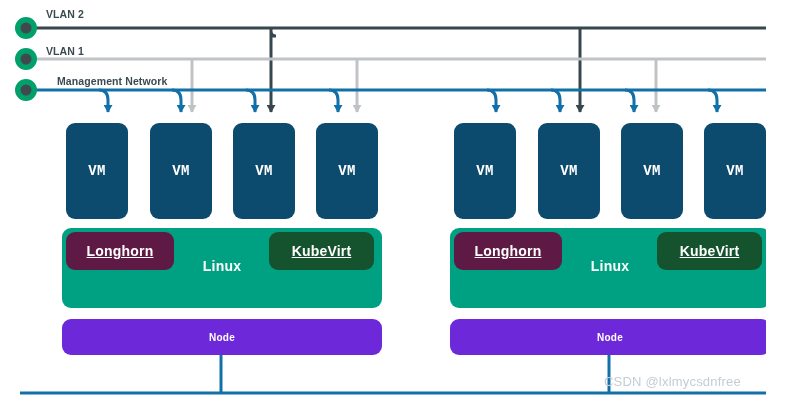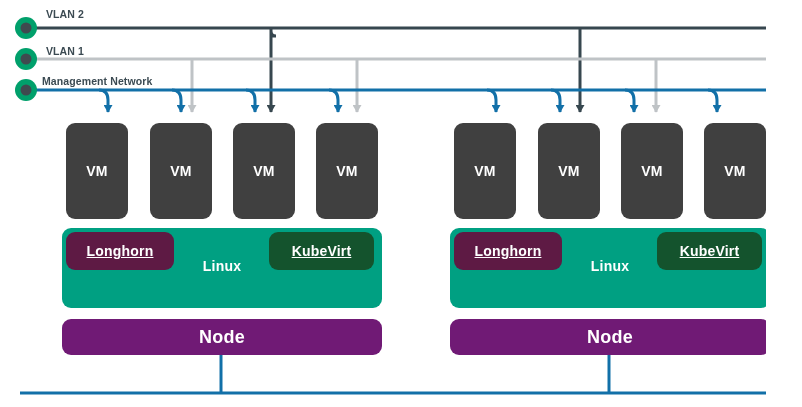--- a/index.html
+++ b/index.html
@@ -29,29 +29,30 @@
   .net-label {
     position: absolute;
     font-size: 10.5px;
     font-weight: 700;
     color: #3B4A52;
     letter-spacing: 0.1px;
     white-space: nowrap;
   }
   .vm-box {
     position: absolute;
-    background: #404040;
+    background: #0c4a6e;
     border-radius: 9px;
     display: flex;
     align-items: center;
     justify-content: center;
     color: #ffffff;
     font-size: 14px;
     font-weight: 700;
     letter-spacing: 0.3px;
+    font-family: Liberation Mono, monospace;
   }
   .linux-box {
     position: absolute;
     background: #00A082;
     border-radius: 9px;
   }
   .linux-label {
     position: absolute;
     color: #ffffff;
     font-size: 14px;
@@ -68,27 +69,27 @@
     color: #ffffff;
     font-size: 14px;
     font-weight: 700;
     letter-spacing: 0.2px;
     text-decoration: underline;
   }
   .badge-longhorn { background: #5E1A44; }
   .badge-kubevirt { background: #14532d; }
   .node-box {
     position: absolute;
-    background: #701a75;
+    background: #6d28d9;
     border-radius: 9px;
     display: flex;
     align-items: center;
     justify-content: center;
     color: #ffffff;
-    font-size: 18px;
+    font-size: 10px;
     font-weight: 700;
     letter-spacing: 0.2px;
   }
   .watermark {
     position: absolute;
     font-size: 13px;
     color: #C3CDD4;
     white-space: nowrap;
     letter-spacing: 0.2px;
   }
@@ -147,21 +148,21 @@
       <circle cx="26" cy="59" r="5.5" fill="#3F4A4F"></circle>
     </g>
     <g>
       <circle cx="26" cy="90" r="11" fill="#00A06B"></circle>
       <circle cx="26" cy="90" r="5.5" fill="#3F4A4F"></circle>
     </g>
   </svg>
 
   <div class="net-label" style="left:46px; top:8px;">VLAN 2</div>
   <div class="net-label" style="left:46px; top:45px;">VLAN 1</div>
-  <div class="net-label" style="left:42px; top:75px;">Management Network</div>
+  <div class="net-label" style="left:57px; top:75px;">Management Network</div>
 
   <div class="vm-box" style="left:66px; top:123px; width:62px; height:96px;">VM</div>
   <div class="vm-box" style="left:150px; top:123px; width:62px; height:96px;">VM</div>
   <div class="vm-box" style="left:233px; top:123px; width:62px; height:96px;">VM</div>
   <div class="vm-box" style="left:316px; top:123px; width:62px; height:96px;">VM</div>
 
   <div class="linux-box" style="left:62px; top:228px; width:320px; height:80px;"></div>
   <div class="linux-label" style="left:62px; top:258px; width:320px;">Linux</div>
   <div class="badge badge-longhorn" style="left:66px; top:232px; width:108px; height:38px;">Longhorn</div>
   <div class="badge badge-kubevirt" style="left:269px; top:232px; width:105px; height:38px;">KubeVirt</div>
@@ -173,14 +174,15 @@
   <div class="vm-box" style="left:621px; top:123px; width:62px; height:96px;">VM</div>
   <div class="vm-box" style="left:704px; top:123px; width:62px; height:96px;">VM</div>
 
   <div class="linux-box" style="left:450px; top:228px; width:320px; height:80px;"></div>
   <div class="linux-label" style="left:450px; top:258px; width:320px;">Linux</div>
   <div class="badge badge-longhorn" style="left:454px; top:232px; width:108px; height:38px;">Longhorn</div>
   <div class="badge badge-kubevirt" style="left:657px; top:232px; width:105px; height:38px;">KubeVirt</div>
 
   <div class="node-box" style="left:450px; top:319px; width:320px; height:36px;">Node</div>
 
+  <div class="watermark" style="left:604px; top:374px;">CSDN @lxlmycsdnfree</div>
 
 </div>
 
 </body></html>

